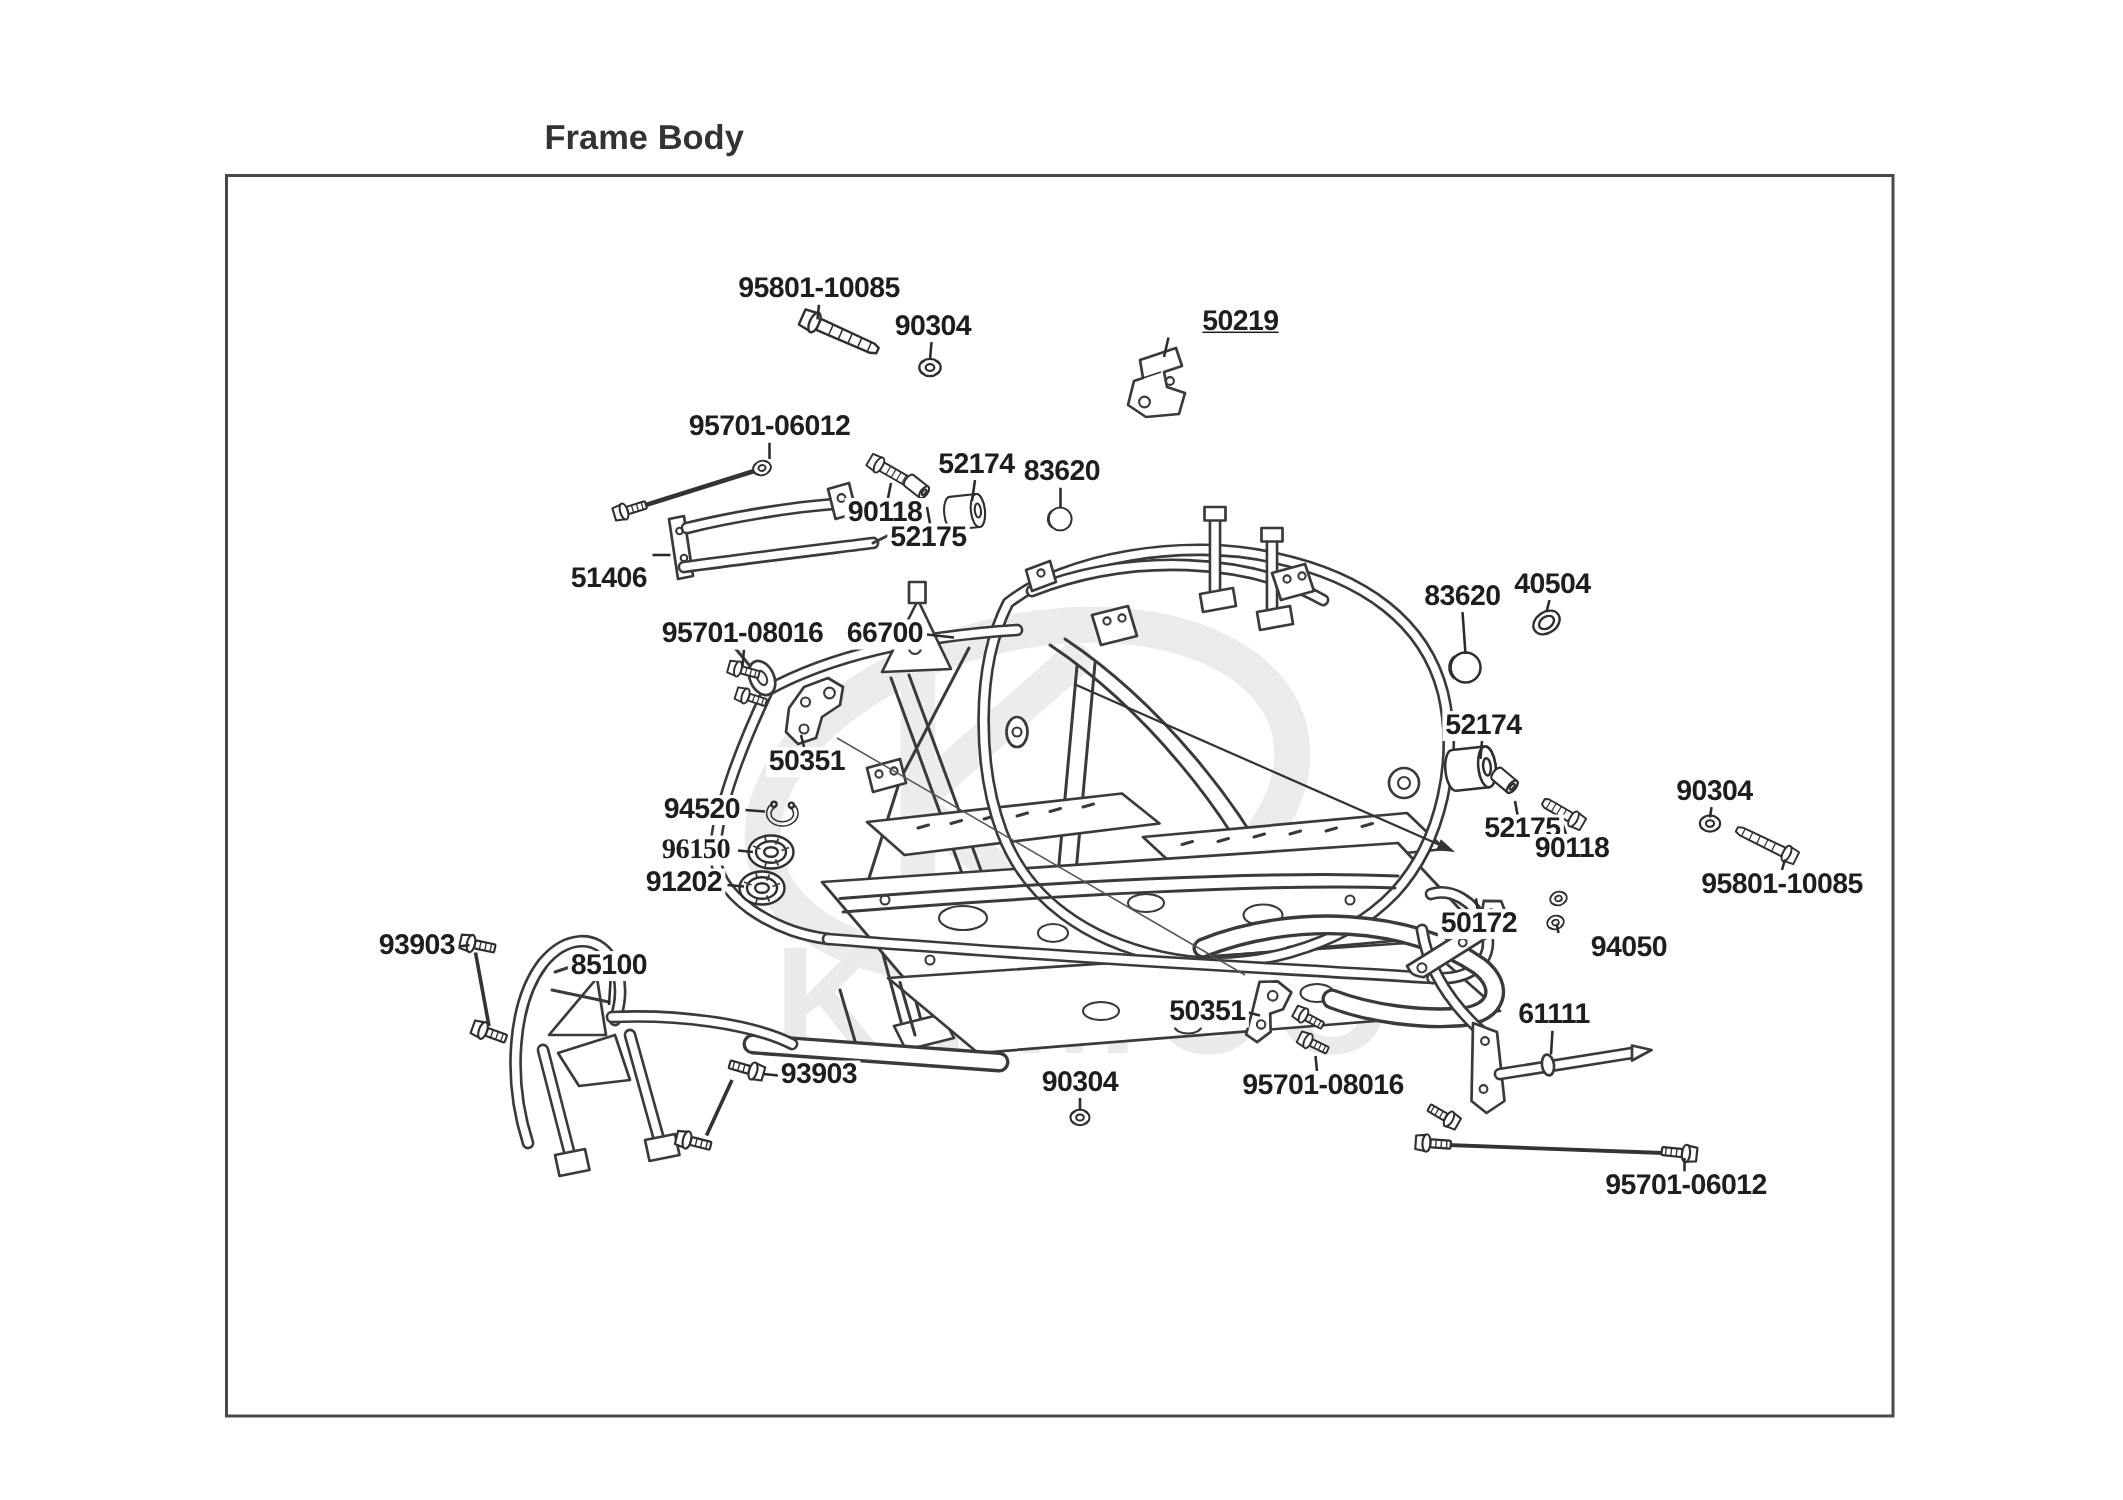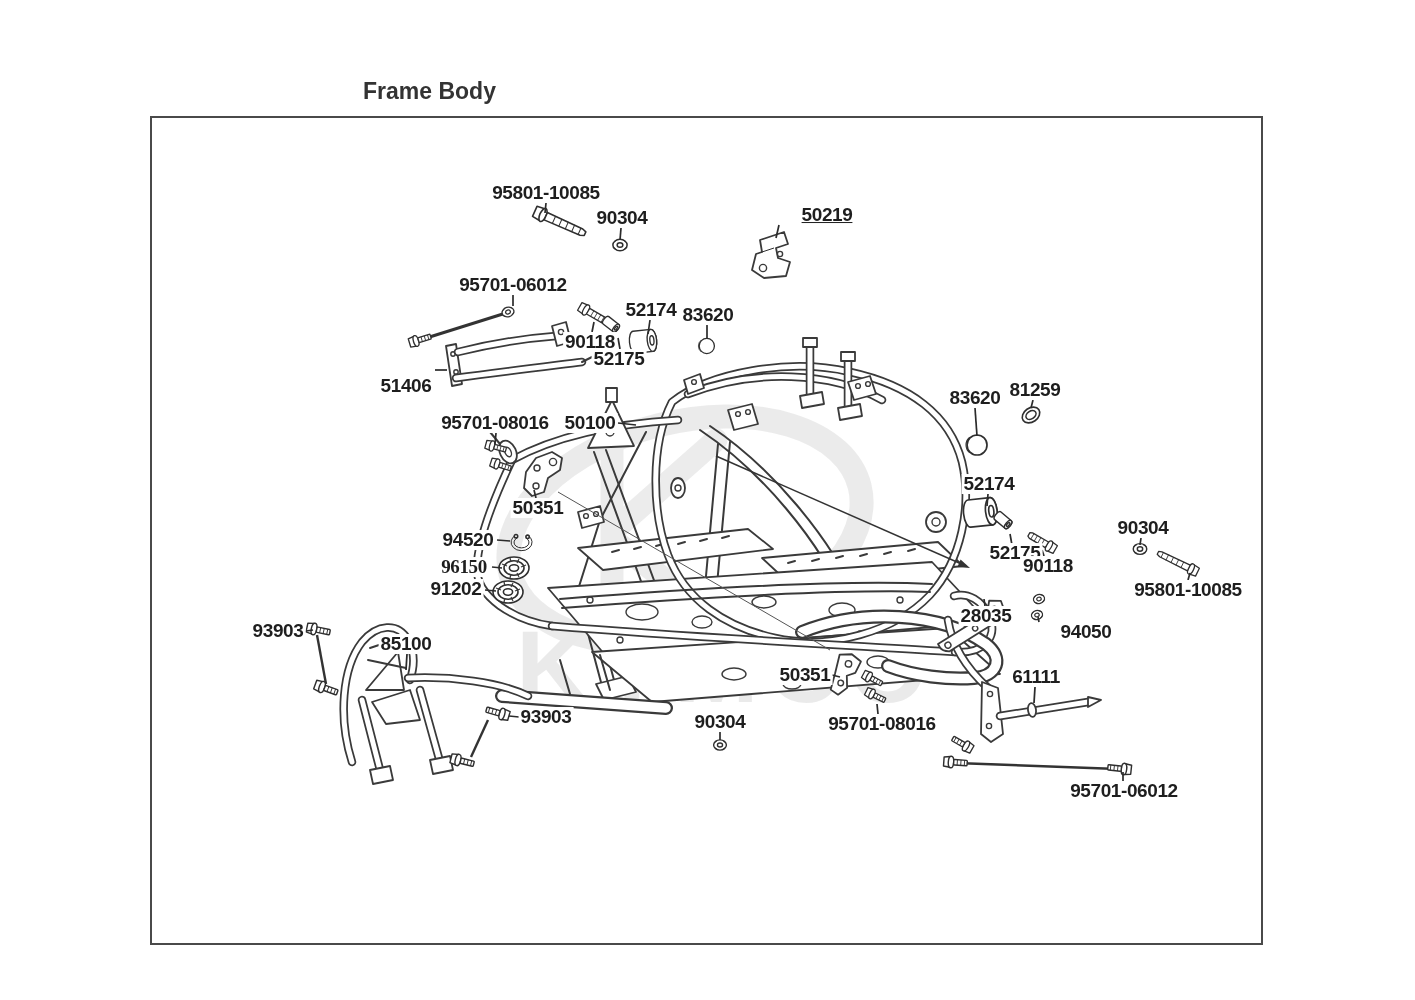--- a/index.html
+++ b/index.html
@@ -342,33 +342,33 @@
       <div class="part-label" style="left: 546px; top: 193px;">95801-10085</div>
       <div class="part-label" style="left: 622px; top: 218px;">90304</div>
       <div class="part-label" style="left: 827px; top: 215px; text-decoration: underline;">50219</div>
       <div class="part-label" style="left: 513px; top: 285px;">95701-06012</div>
       <div class="part-label" style="left: 651px; top: 310px;">52174</div>
       <div class="part-label" style="left: 708px; top: 315px;">83620</div>
       <div class="part-label" style="left: 590px; top: 342px;">90118</div>
       <div class="part-label" style="left: 619px; top: 359px;">52175</div>
       <div class="part-label" style="left: 406px; top: 370px; margin-top: 16px;">51406</div>
       <div class="part-label" style="left: 975px; top: 398px;">83620</div>
-      <div class="part-label" style="left: 1035px; top: 390px;">81259</div>
+      <div class="part-label" style="left: 1035px; top: 390px;">40504</div>
       <div class="part-label" style="left: 495px; top: 423px;">95701-08016</div>
-      <div class="part-label" style="left: 590px; top: 423px;">50100</div>
+      <div class="part-label" style="left: 590px; top: 423px;">66700</div>
       <div class="part-label" style="left: 989px; top: 484px;">52174</div>
       <div class="part-label" style="left: 538px; top: 508px;">50351</div>
       <div class="part-label" style="left: 1143px; top: 528px;">90304</div>
       <div class="part-label" style="left: 468px; top: 540px;">94520</div>
       <div class="part-label" style="left: 1015px; top: 553px;">52175</div>
       <div class="part-label" style="left: 1048px; top: 566px;">90118</div>
       <div class="part-label" style="left: 464px; top: 567px; font-family: Liberation Serif, serif;">96150</div>
       <div class="part-label" style="left: 456px; top: 589px;">91202</div>
       <div class="part-label" style="left: 1188px; top: 590px;">95801-10085</div>
-      <div class="part-label" style="left: 986px; top: 616px;">28035</div>
+      <div class="part-label" style="left: 986px; top: 616px;">50172</div>
       <div class="part-label" style="left: 278px; top: 631px;">93903</div>
       <div class="part-label" style="left: 1086px; top: 632px;">94050</div>
       <div class="part-label" style="left: 406px; top: 644px;">85100</div>
       <div class="part-label" style="left: 805px; top: 675px;">50351</div>
       <div class="part-label" style="left: 1036px; top: 677px;">61111</div>
       <div class="part-label" style="left: 546px; top: 717px;">93903</div>
       <div class="part-label" style="left: 720px; top: 722px;">90304</div>
       <div class="part-label" style="left: 882px; top: 724px;">95701-08016</div>
       <div class="part-label" style="left: 1124px; top: 791px;">95701-06012</div>
     </div>

